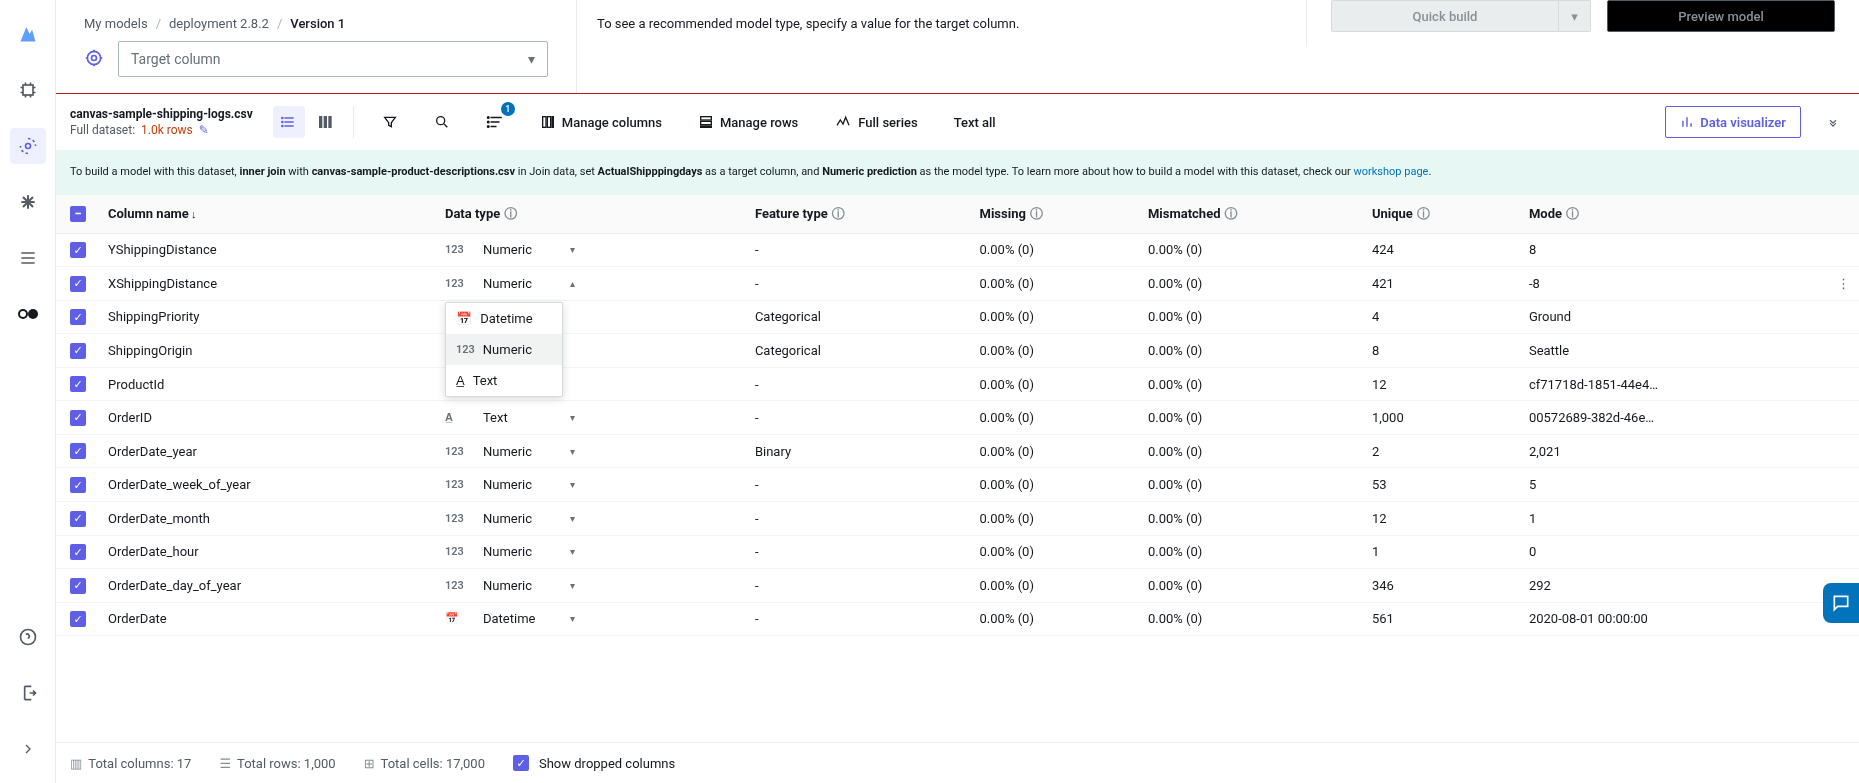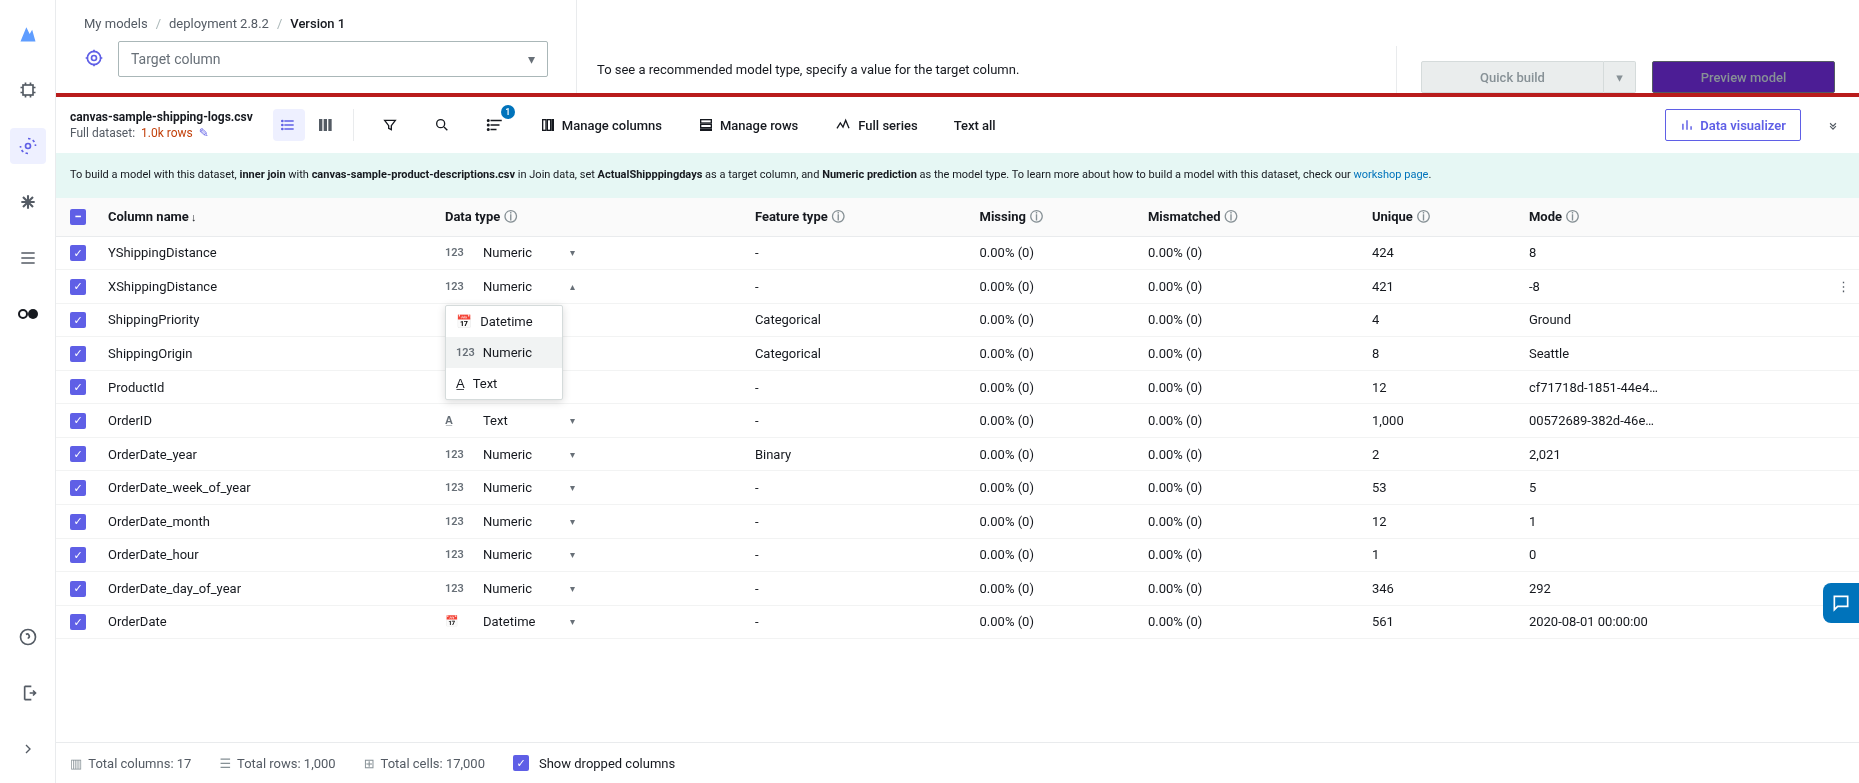--- a/index.html
+++ b/index.html
@@ -2,37 +2,37 @@
 <html><head>
 <meta charset="utf-8">
 <style>
 * { box-sizing: border-box; margin: 0; padding: 0; font-family: -apple-system, BlinkMacSystemFont, "Segoe UI", Roboto, "Helvetica Neue", Arial, sans-serif; }
 body { background: #fff; font-size: 13px; color: #16191f; display: flex; height: 100vh; overflow: hidden; }
 .sidebar { width: 56px; border-right: 1px solid #e9ebed; display: flex; flex-direction: column; align-items: center; padding-top: 16px; gap: 20px; position: relative; }
 .sidebar-item { width: 36px; height: 36px; display: flex; align-items: center; justify-content: center; border-radius: 4px; cursor: pointer; color: #545b64; }
 .sidebar-item.active { background: #eef0ff; color: #5f5fe6; }
 .sidebar-bottom { margin-top: auto; margin-bottom: 16px; display: flex; flex-direction: column; gap: 20px; align-items: center; }
 .main { flex: 1; display: flex; flex-direction: column; overflow: hidden; }
-.header { border-bottom: 4px solid #b91c1c; display: flex; align-items: flex-end; }
+.header { border-bottom: 1px solid #b91c1c; display: flex; align-items: flex-start; }
 .header-left { padding: 16px 28px; flex: 0 0 auto; border-right: 1px solid #e9ebed; }
 .breadcrumb { display: flex; align-items: center; gap: 8px; font-size: 13px; color: #545b64; margin-bottom: 10px; }
 .breadcrumb .sep { color: #aab7b8; }
 .breadcrumb-item.current { color: #16191f; font-weight: 500; }
 .target-row { display: flex; align-items: center; gap: 14px; }
 .target-icon { color: #5f5fe6; }
 .target-select { width: 430px; height: 36px; border: 1px solid #aab7b8; border-radius: 2px; padding: 0 12px; display: flex; align-items: center; justify-content: space-between; color: #687078; font-size: 14px; cursor: pointer; }
 .header-mid { flex: 1; display: flex; align-items: center; padding: 16px 20px; color: #16191f; font-size: 13px; border-right: 1px solid #e9ebed; }
 .header-right { display: flex; align-items: center; gap: 16px; padding: 0 24px; }
-.btn { height: 32px; padding: 0 16px; border-radius: 2px; font-size: 13px; font-weight: 500; display: inline-flex; align-items: center; justify-content: center; cursor: pointer; border: 1px solid #545b64; background: #4c1d95; }
+.btn { height: 32px; padding: 0 16px; border-radius: 2px; font-size: 13px; font-weight: 500; display: inline-flex; align-items: center; justify-content: center; cursor: pointer; border: 1px solid #545b64; background: #000000; }
 .btn-group { display: flex; }
 .btn-group .btn { border-radius: 0; }
 .btn-group .btn:first-child { border-top-left-radius: 2px; border-bottom-left-radius: 2px; }
 .btn-group .btn:last-child { border-top-right-radius: 2px; border-bottom-right-radius: 2px; border-left: none; }
 .btn.disabled { background: #eaeded; color: #879196; border-color: #d5dbdb; cursor: not-allowed; }
-.btn.wide { width: 183px; }
+.btn.wide { width: 228px; }
 .dataset-bar { display: flex; align-items: center; padding: 12px 14px; gap: 20px; }
 .dataset-info { display: flex; flex-direction: column; gap: 2px; }
 .dataset-name { font-weight: 700; font-size: 12px; }
 .dataset-sub { font-size: 12px; color: #545b64; display: flex; align-items: center; gap: 6px; }
 .dataset-sub .link { color: #c2410c; }
 .dataset-sub .pencil { color: #5f5fe6; cursor: pointer; }
 .view-toggle { display: flex; gap: 4px; border-right: 1px solid #e9ebed; padding-right: 12px; }
 .view-btn { width: 32px; height: 32px; display: flex; align-items: center; justify-content: center; border-radius: 4px; cursor: pointer; color: #545b64; }
 .view-btn.active { background: #eef0ff; color: #5f5fe6; }
 .toolbar-item { display: flex; align-items: center; gap: 6px; padding: 0 8px; height: 32px; cursor: pointer; color: #16191f; font-size: 13px; font-weight: 500; }

